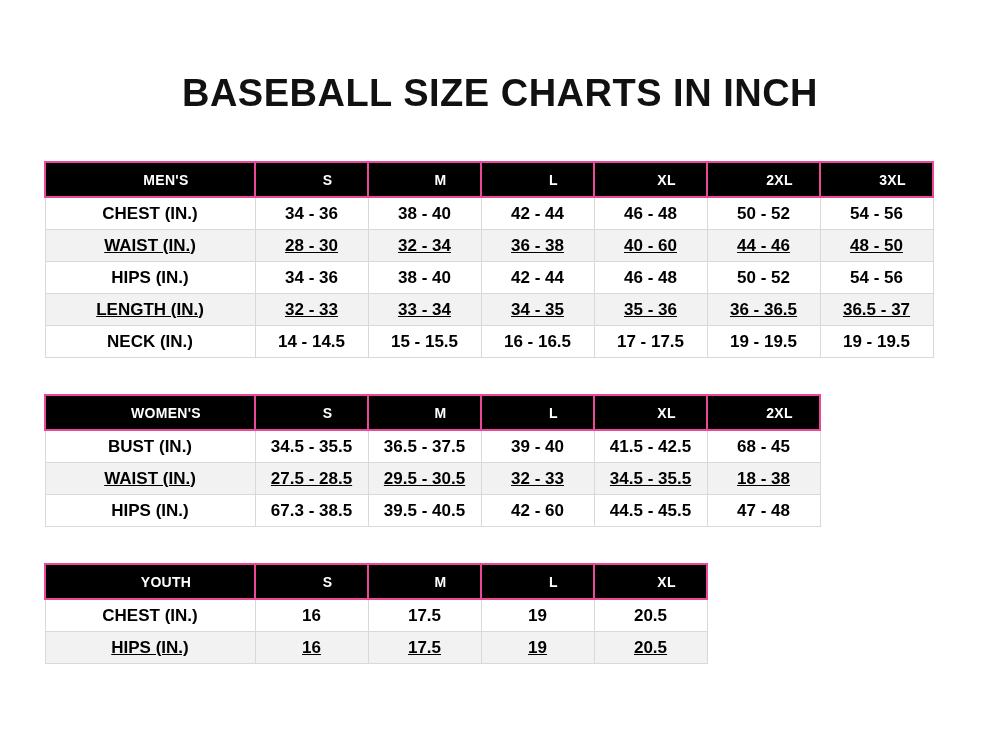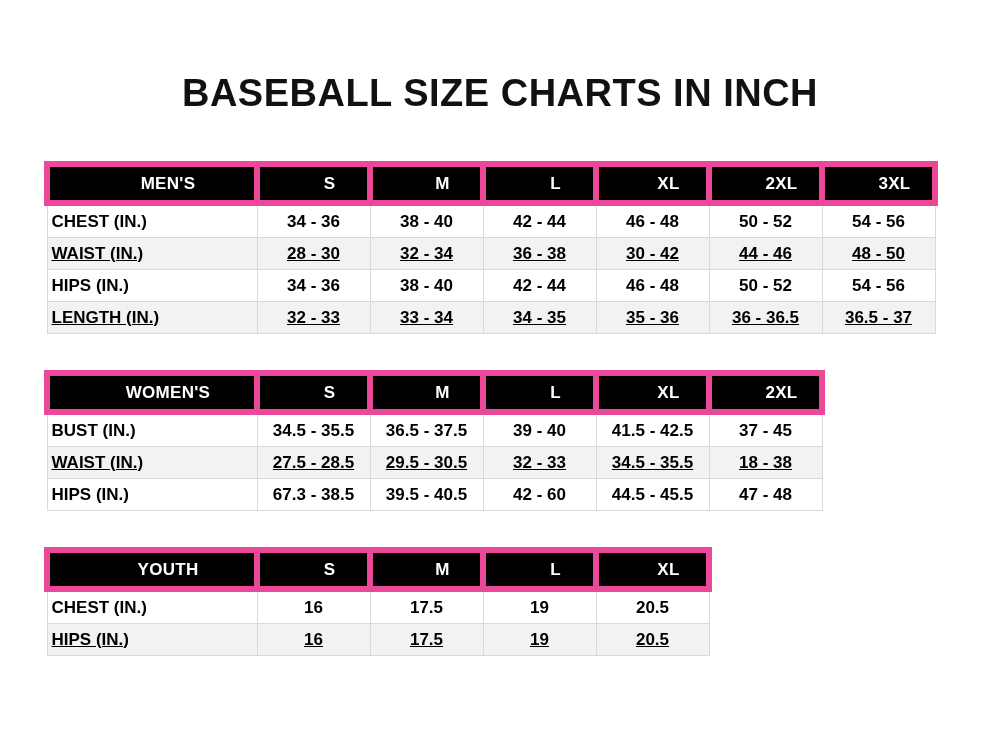--- a/index.html
+++ b/index.html
@@ -46,33 +46,33 @@
     font-weight: bold;
     height: 31px;
     padding: 0 4px;
     white-space: nowrap;
     background: #ffffff;
     color: #000000;
   }
   table.size-table thead th {
     background: #000000;
     color: #ffffff;
-    border: 6px solid #ec4899;
-    font-size: 17px;
+    border: 2px solid #ec4899;
+    font-size: 14px;
     letter-spacing: 0.3px;
     height: 33px;
     padding-left: 36px;
   }
   table.size-table tbody tr.alt td {
     background: #f2f2f2;
     text-decoration: underline;
   }
   table.size-table tbody td.rowlabel {
     font-weight: bold;
-    text-align: left;
+    text-align: center;
   }
   
   .tbl-men col.c0 { width: 210px; }
   .tbl-men col.cx { width: 113px; }
 
   .tbl-women col.c0 { width: 210px; }
   .tbl-women col.cx { width: 113px; }
 
   .tbl-youth col.c0 { width: 210px; }
   .tbl-youth col.cx { width: 113px; }
@@ -115,21 +115,21 @@
           <td>42 - 44</td>
           <td>46 - 48</td>
           <td>50 - 52</td>
           <td>54 - 56</td>
         </tr>
         <tr class="alt">
           <td class="rowlabel">WAIST (IN.)</td>
           <td>28 - 30</td>
           <td>32 - 34</td>
           <td>36 - 38</td>
-          <td>30 - 42</td>
+          <td>40 - 60</td>
           <td>44 - 46</td>
           <td>48 - 50</td>
         </tr>
         <tr>
           <td class="rowlabel">HIPS (IN.)</td>
           <td>34 - 36</td>
           <td>38 - 40</td>
           <td>42 - 44</td>
           <td>46 - 48</td>
           <td>50 - 52</td>
@@ -137,20 +137,29 @@
         </tr>
         <tr class="alt">
           <td class="rowlabel">LENGTH (IN.)</td>
           <td>32 - 33</td>
           <td>33 - 34</td>
           <td>34 - 35</td>
           <td>35 - 36</td>
           <td>36 - 36.5</td>
           <td>36.5 - 37</td>
         </tr>
+        <tr>
+          <td class="rowlabel">NECK (IN.)</td>
+          <td>14 - 14.5</td>
+          <td>15 - 15.5</td>
+          <td>16 - 16.5</td>
+          <td>17 - 17.5</td>
+          <td>19 - 19.5</td>
+          <td>19 - 19.5</td>
+        </tr>
       </tbody>
     </table>
 
     <table class="size-table tbl-women">
       <colgroup>
         <col class="c0">
           <col class="cx">
           <col class="cx">
           <col class="cx">
           <col class="cx">
@@ -166,21 +175,21 @@
           <th>2XL</th>
         </tr>
       </thead>
       <tbody>
         <tr>
           <td class="rowlabel">BUST (IN.)</td>
           <td>34.5 - 35.5</td>
           <td>36.5 - 37.5</td>
           <td>39 - 40</td>
           <td>41.5 - 42.5</td>
-          <td>37 - 45</td>
+          <td>68 - 45</td>
         </tr>
         <tr class="alt">
           <td class="rowlabel">WAIST (IN.)</td>
           <td>27.5 - 28.5</td>
           <td>29.5 - 30.5</td>
           <td>32 - 33</td>
           <td>34.5 - 35.5</td>
           <td>18 - 38</td>
         </tr>
         <tr>

